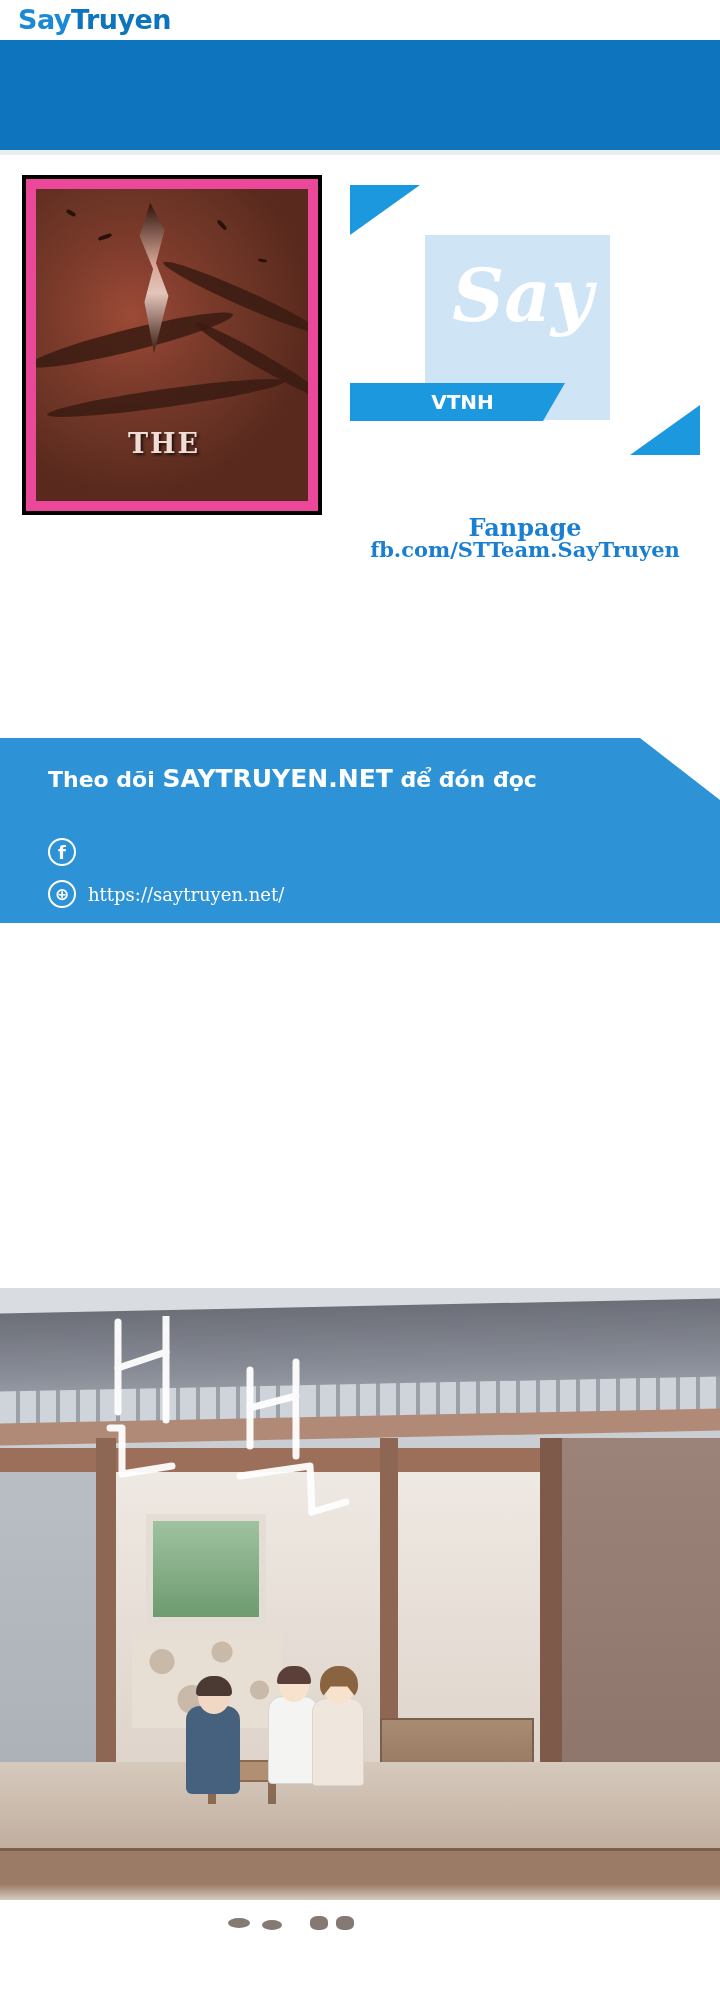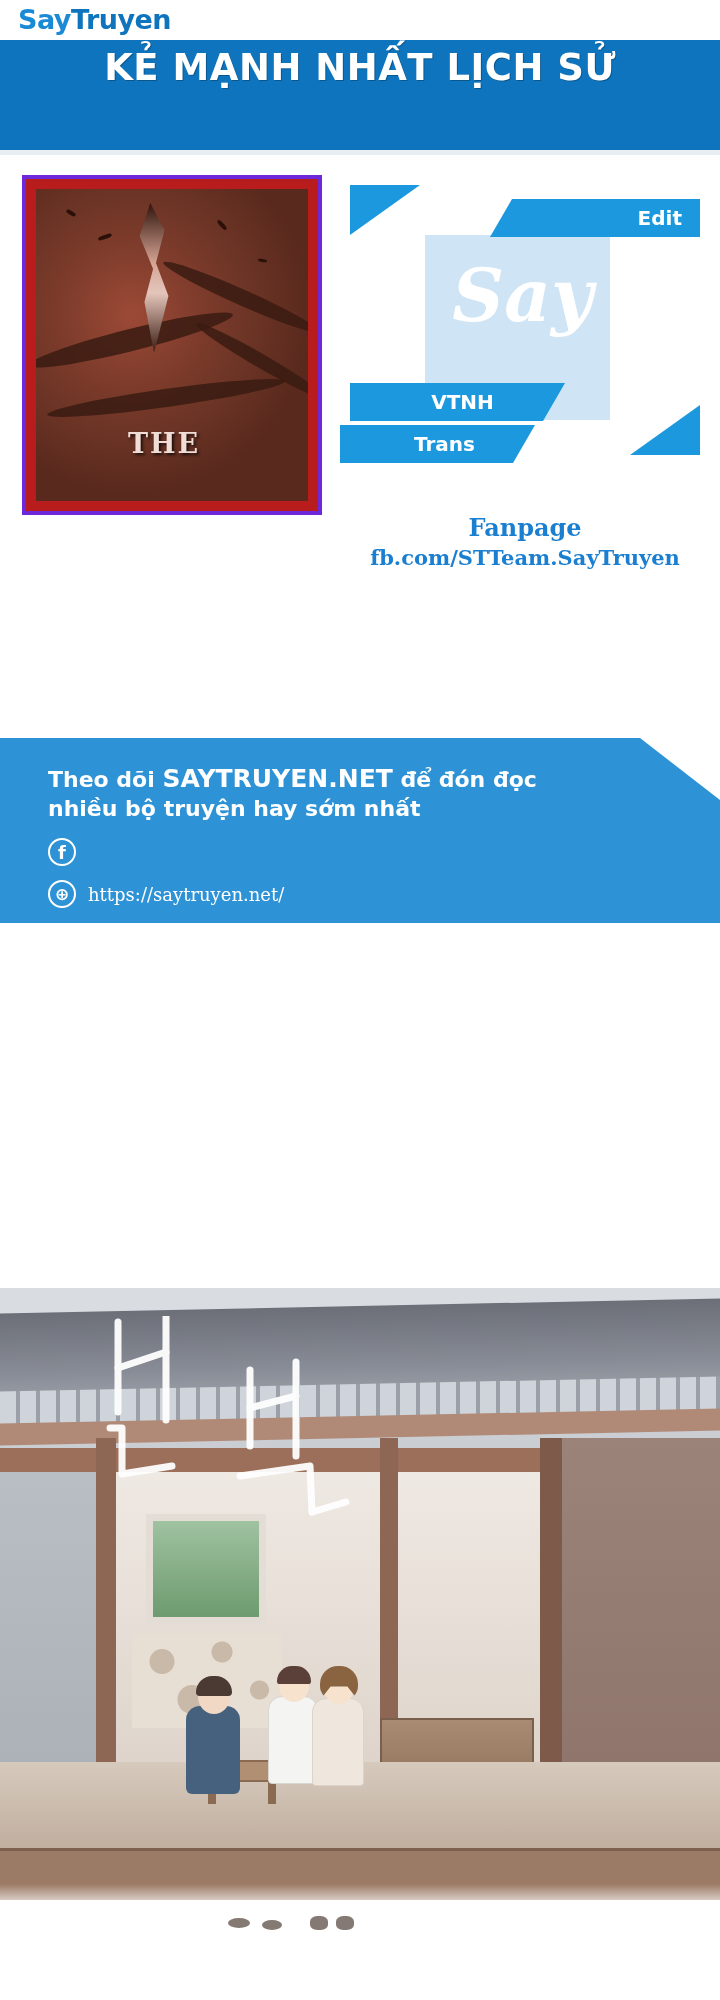--- a/index.html
+++ b/index.html
@@ -69,22 +69,22 @@
     left: 0; top: 155px;
     width: 720px;
     height: 560px;
     background: #ffffff;
   }
   .cover-frame {
     position: absolute;
     left: 22px; top: 20px;
     width: 300px;
     height: 340px;
-    border: 4px solid #6d28d9;
-    background: #b91c1c;
+    border: 4px solid #000000;
+    background: #ec4899;
     box-sizing: border-box;
     padding: 10px;
   }
   .cover-inner {
     width: 100%;
     height: 100%;
     background:
       radial-gradient(circle at 35% 40%, #9c4a36 0%, #7d3b2b 28%, #6d3526 45%, #59291d 70%),
       linear-gradient(160deg, #8b4432 0%, #6b3325 60%, #4c2319 100%);
     position: relative;
@@ -221,21 +221,21 @@
     left: 350px; top: 358px;
     width: 350px;
     text-align: center;
     color: #1b7fd1;
     font-family: "DejaVu Serif", serif;
     font-weight: bold;
     font-size: 24px;
   }
   .fanpage-url {
     position: absolute;
-    left: 350px; top: 390px;
+    left: 350px; top: 382px;
     width: 350px;
     text-align: center;
     color: #1b7fd1;
     font-family: "DejaVu Serif", serif;
     font-weight: bold;
     font-size: 21px;
   }
 
   
   .follow {
@@ -529,21 +529,20 @@
   }
 </style>
 </head>
 <body>
 
 <div class="header">
   <div class="header-accent"></div>
   <div class="logo">
     <span>Say</span><span class="logo-sub">Truyen</span>
   </div>
-  <div class="header-title">KẺ MẠNH NHẤT LỊCH SỬ</div>
 </div>
 <div class="header-rule"></div>
 
 <div class="credits">
 
   <div class="cover-frame">
     <div class="cover-inner">
       <div class="fur-1"></div>
       <div class="fur-2"></div>
       <div class="fur-3"></div>
@@ -556,35 +555,32 @@
       <div class="cover-word">THE</div>
     </div>
   </div>
 
 
   <div class="cg">
     <div class="cg-box"></div>
     <div class="tri-tl"></div>
     <div class="tri-br"></div>
     <div class="cg-say">Say</div>
-    <div class="tag tag-edit">Edit</div>
     <div class="tag tag-vtnh">VTNH</div>
-    <div class="tag tag-trans">Trans</div>
   </div>
 
   <div class="fanpage-label">Fanpage</div>
   <div class="fanpage-url">fb.com/STTeam.SayTruyen</div>
 </div>
 
 <div class="follow"></div>
 <div class="follow-inner">
   <div class="follow-line1">
     <span>Theo dõi </span><span class="big">SAYTRUYEN.NET</span><span> để đón đọc</span>
   </div>
-  <div class="follow-line2">nhiều bộ truyện hay sớm nhất</div>
 
   <div class="row-link row-fb">
     <span class="ico">f</span>
   </div>
 
   <div class="row-link row-web">
     <span class="ico ico-web">⊕</span>
     <span class="link-text">https://saytruyen.net/</span>
   </div>
 </div>

